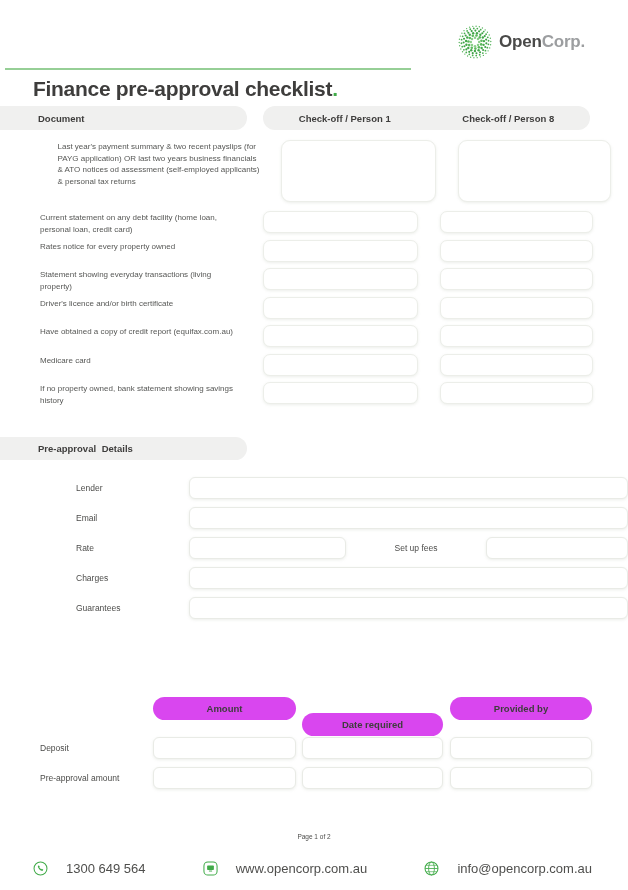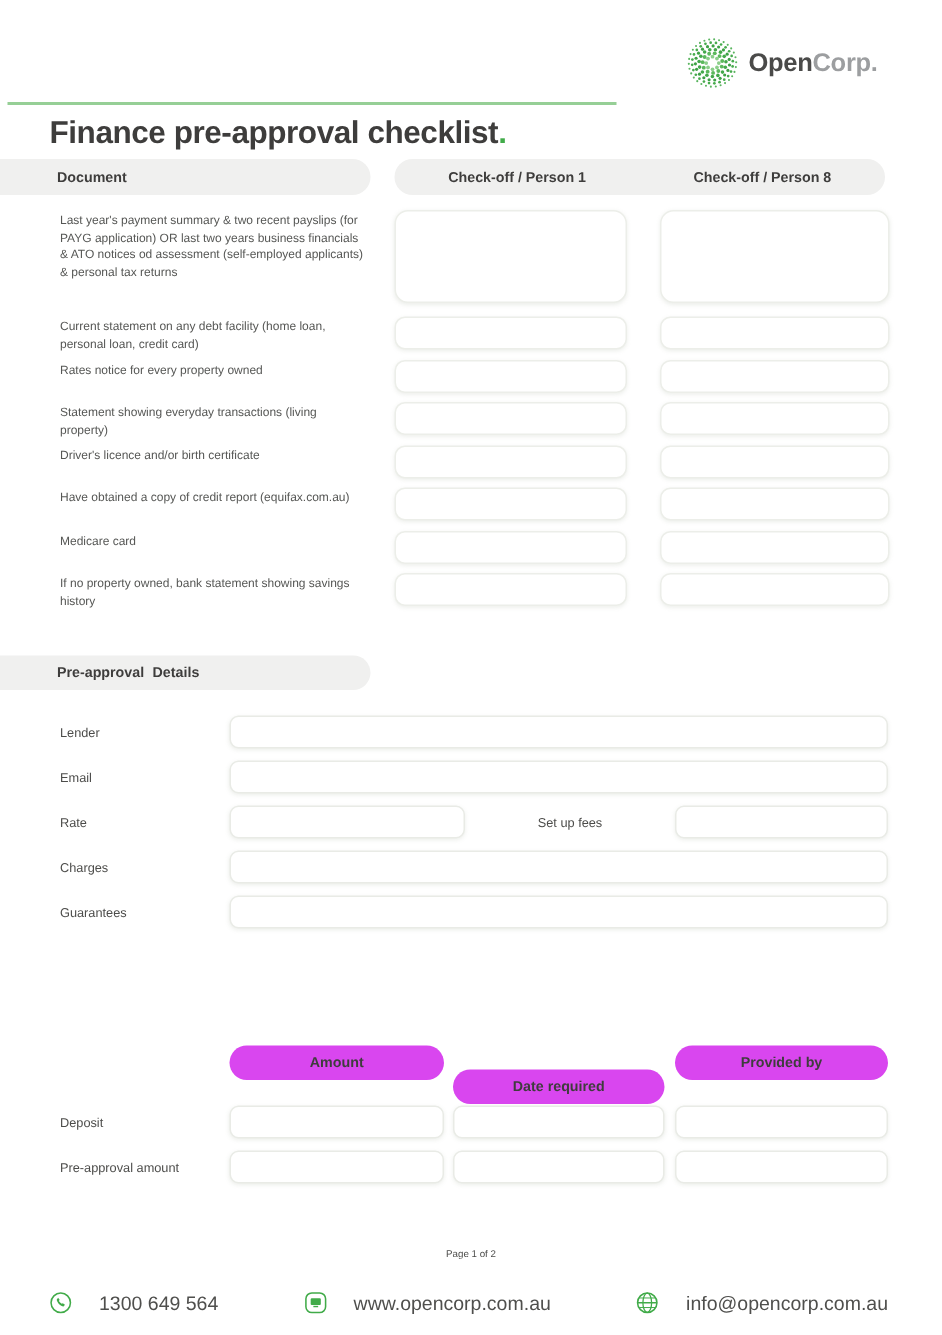--- a/index.html
+++ b/index.html
@@ -22,32 +22,32 @@
           color:#3e3d3c; display:flex; align-items:center; }
   .doc-pill { position:absolute; left:-14px; top:106px; width:261px; height:24px; padding-left:52px; }
   .chk-header-pill { position:absolute; left:263px; top:106px; width:327px; height:24px; }
   .chk-header-pill span { display:block; width:50%; text-align:center; }
   .section-pill { position:absolute; left:-14px; top:437px; width:261px; height:23px;
                   padding-left:52px; word-spacing:3px; }
 
   
   .chk-rows { position:absolute; left:0; top:140px; width:628px; }
   .chk-row { display:flex; align-items:flex-start; height:22px; margin-bottom:6.5px; }
-  .chk-row.tall { height:62px; margin-bottom:9px; }
+  .chk-row.tall { height:62px; margin-bottom:9px;justify-content:center; }
   .chk-label { margin-left:40px; width:205px; font-size:8px; line-height:11.5px;
                color:#565755; padding-top:1px; }
   .chk-box { background:#fff; border:1px solid #eceee9; border-radius:7px; height:22px;
              box-shadow:0 1px 3px rgba(150,160,140,0.18); }
   .chk-row.tall .chk-box { height:62px; border-radius:9px; }
   .chk-box.b1 { margin-left:18px; width:155px; }
   .chk-box.b2 { margin-left:22px; width:153px; }
 
   
   .detail-rows { position:absolute; left:0; top:477px; width:628px; }
-  .d-row { display:flex; align-items:center; height:22px; margin-bottom:8px; }
+  .d-row { display:flex; align-items:center; height:22px; margin-bottom:8px;padding-left:36px; }
   .d-label { margin-left:40px; width:113px; font-size:8.5px; color:#4c4c4a; }
   .d-label2 { width:140px; text-align:center; font-size:8.5px; color:#4c4c4a; }
   .field { background:#fff; border:1px solid #e9ebe6; border-radius:6px; height:22px;
            box-shadow:0 1px 3px rgba(150,160,140,0.18); font-family:"Liberation Sans",sans-serif;
            font-size:9px; color:#3e3d3c; padding:0 8px; outline:none; }
   .field.full { width:439px; }
   .field.half1 { width:157px; }
   .field.half2 { width:142px; }
 
   

